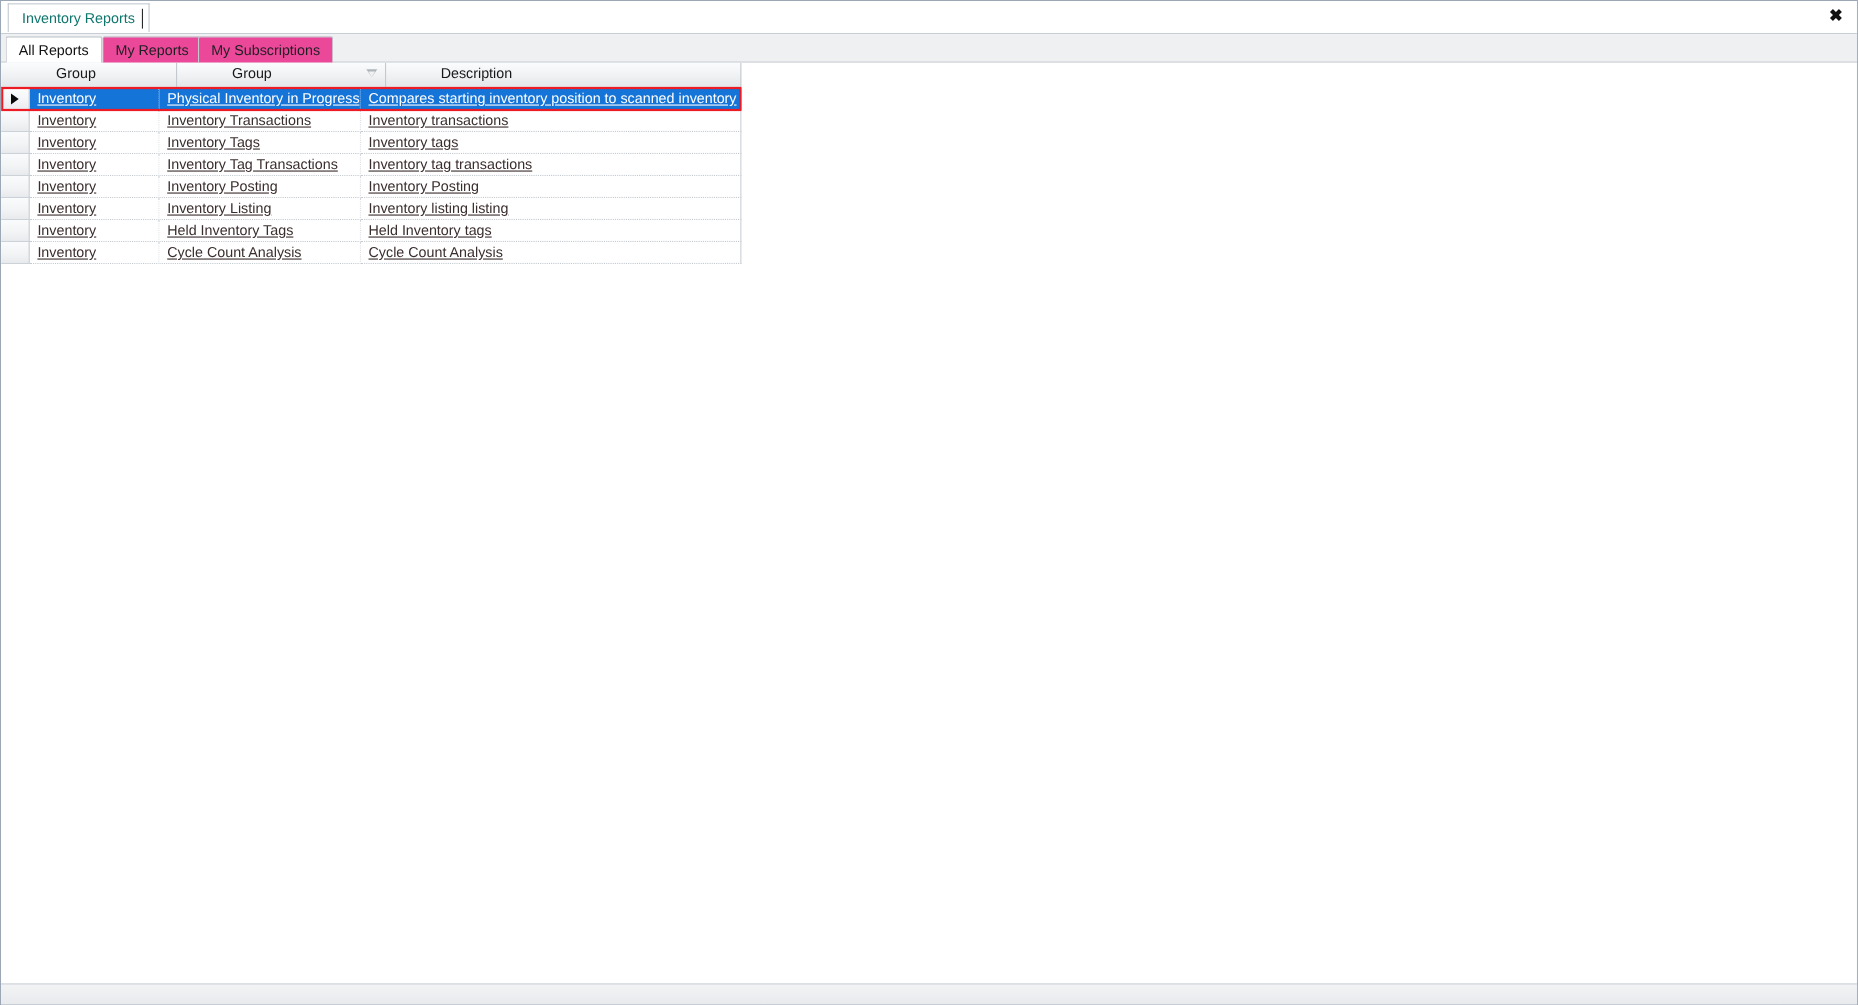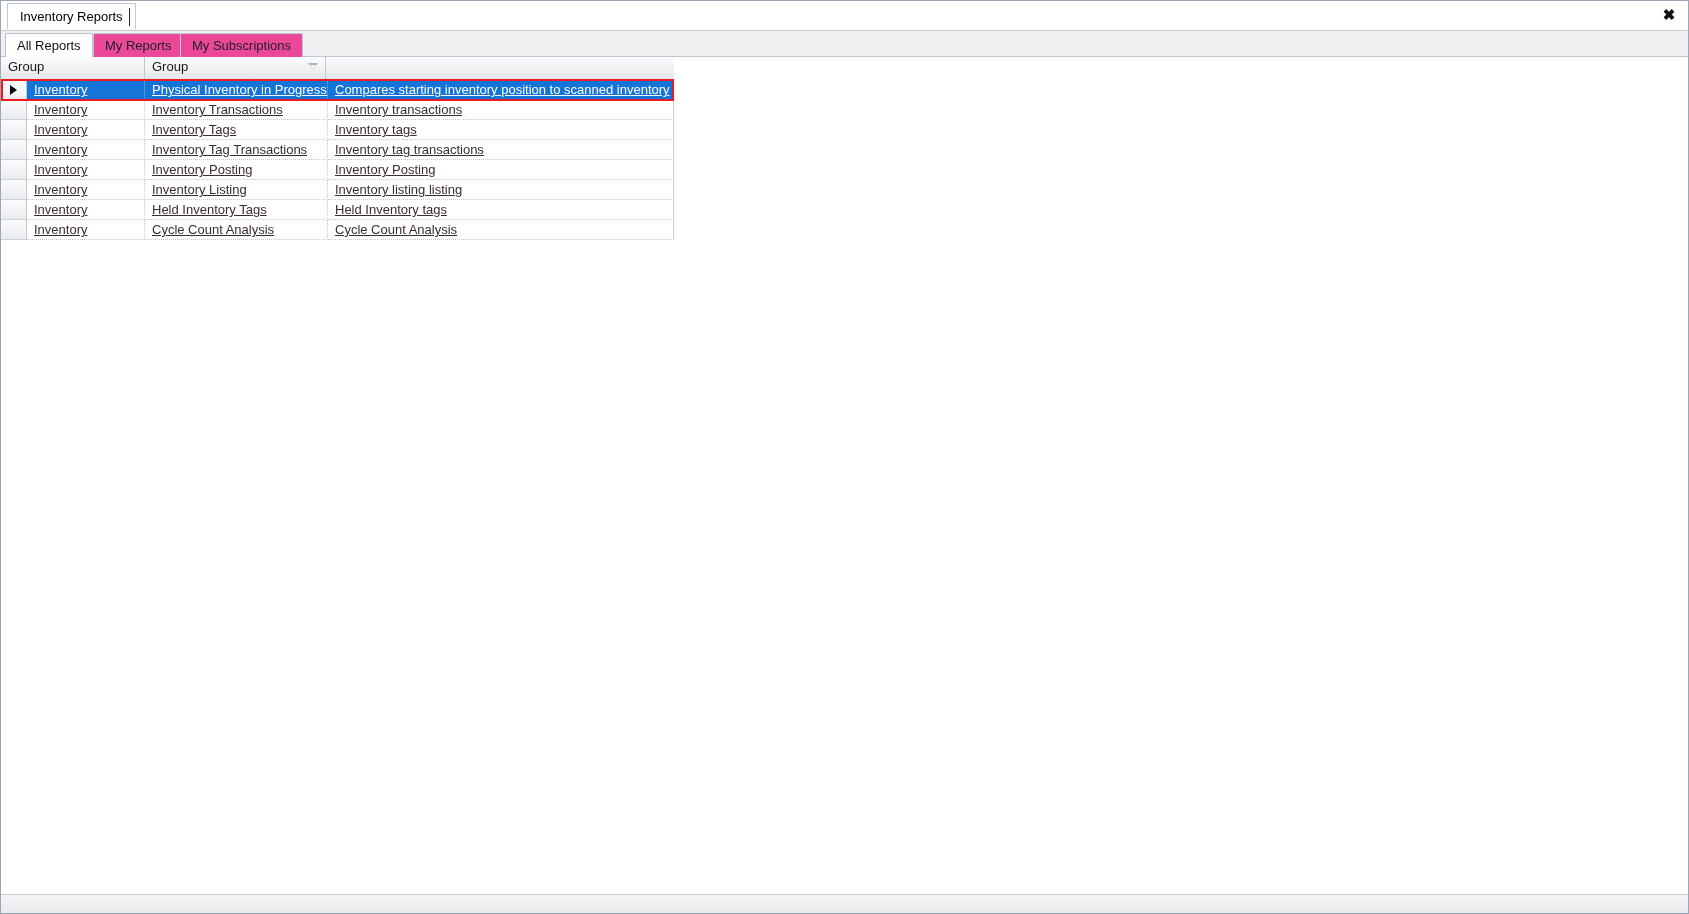--- a/index.html
+++ b/index.html
@@ -41,21 +41,21 @@
     position: absolute;
     left: 6px;
     top: 2px;
     height: 26px;
     box-sizing: border-box;
     padding: 4px 12px 0 12px;
     background: #ffffff;
     border: 1px solid #c2c9d0;
     border-bottom: none;
     font-size: 13px;
-    color: #000000;
+    color: #0f766e;
     line-height: 18px;
     white-space: nowrap;
   }
   .doc-tab-sep {
     position: absolute;
     left: 128px;
     top: 7px;
     width: 1px;
     height: 18px;
     background: #2a2a2a;
@@ -134,20 +134,21 @@
     height: 22px;
     line-height: 20px;
     padding: 0 0 0 7px;
     font-size: 13px;
     color: #16181a;
     border-right: 1px solid #c3c9cf;
     position: relative;
     white-space: nowrap;
     overflow: hidden;
     cursor: pointer;
+    margin-left: 43px;
   }
   .hcell.group { width: 144px; }
   .hcell.report { width: 181px; }
   .hcell.desc   { width: 348px; border-right: 1px solid #c3c9cf; }
 
   .sort-indicator {
     position: absolute;
     right: 7px;
     top: 6px;
     width: 0; height: 0;
@@ -280,20 +281,21 @@
 
   <div id="grid-area">
     <div id="grid">
 
       <div id="grid-header">
         <div class="hcell group">Group</div>
         <div class="hcell report">
           <span>Group</span>
           <span class="sort-indicator"></span>
         </div>
+        <div class="hcell desc">Description</div>
       </div>
 
       <div id="grid-body">
 
         <div class="grow selected">
           <div class="rowhdr">
             <span class="row-arrow"></span>
           </div>
           <div class="cell group">Inventory</div>
           <div class="cell report">Physical Inventory in Progress</div>

